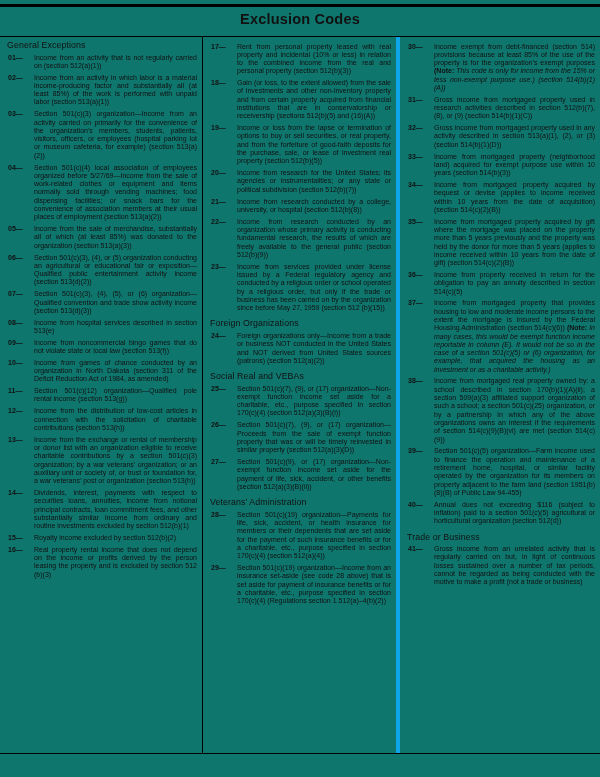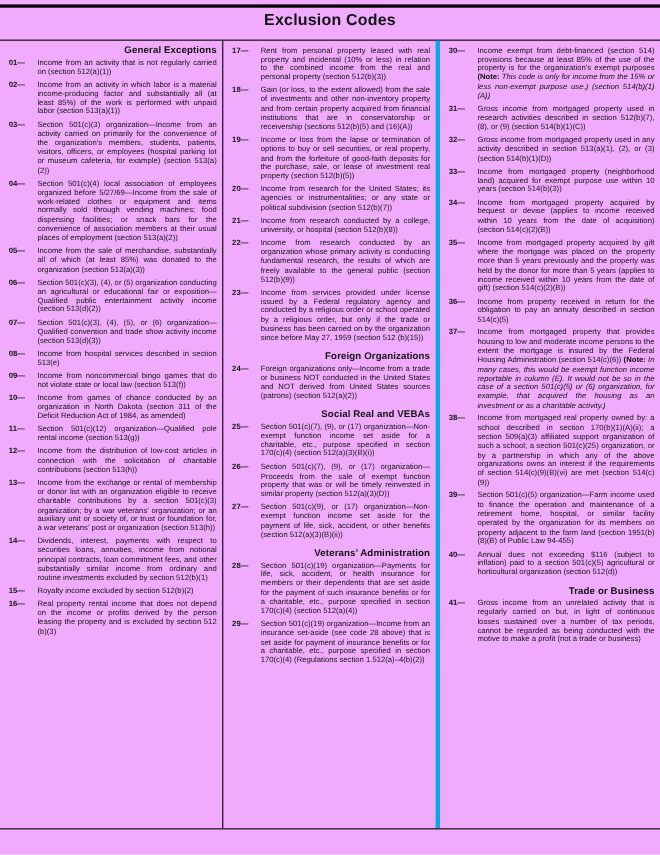--- a/index.html
+++ b/index.html
@@ -4,42 +4,41 @@
 <style>
   * { margin: 0; padding: 0; box-sizing: border-box; }
   html, body { background: #fff; }
   body {
     width: 600px; height: 777px;
     font-family: "Liberation Sans", "DejaVu Sans", sans-serif;
     color: #111;
     position: relative;
     overflow: hidden;
   }
-  .page { position: absolute; inset: 0; background: #f0abfc; }
+  .page { position: absolute; inset: 0; background: #0f766e; }
   .top-rule    { position: absolute; top: 4px;  left: 0; width: 600px; height: 3px; background: #000; }
   .title       { position: absolute; top: 11px; left: 0; width: 600px; text-align: center;
                  font-size: 14.5px; font-weight: bold; letter-spacing: 0.2px; }
   .title-rule  { position: absolute; top: 36px; left: 0; width: 600px; height: 1px; background: #000; }
   .bottom-rule { position: absolute; top: 753px; left: 0; width: 600px; height: 1px; background: #000; }
 
   .columns {
     position: absolute; top: 37px; left: 0;
     width: 600px; height: 716px;
     display: flex;
   }
   .col { height: 100%; padding: 2px 5px 0 7px; }
   .col-1 { width: 203px; border-right: 1px solid #000; }
   .col-2 { width: 197px; border-right: 4px solid #0ea5e9; }
   .col-3 { width: 200px; }
 
   .heading {
-    font-size: 8.8px; font-weight: bold;
+    font-size: 8.8px; font-weight: normal;
     margin: 6px 0 1px 0;
     letter-spacing: 0.1px;
-    text-align: right;
   }
   .col .heading:first-child { margin-top: 1px; }
 
   .item {
     position: relative;
     padding-left: 27px;
     margin-top: 3.5px;
     font-size: 7px; line-height: 8.3px;
     text-align: justify;
   }

